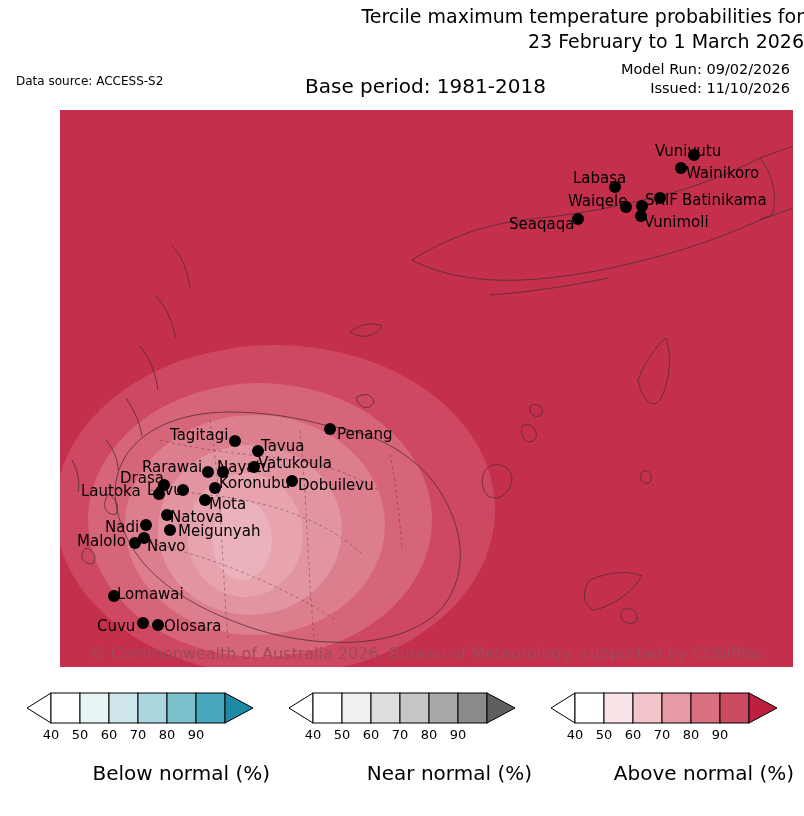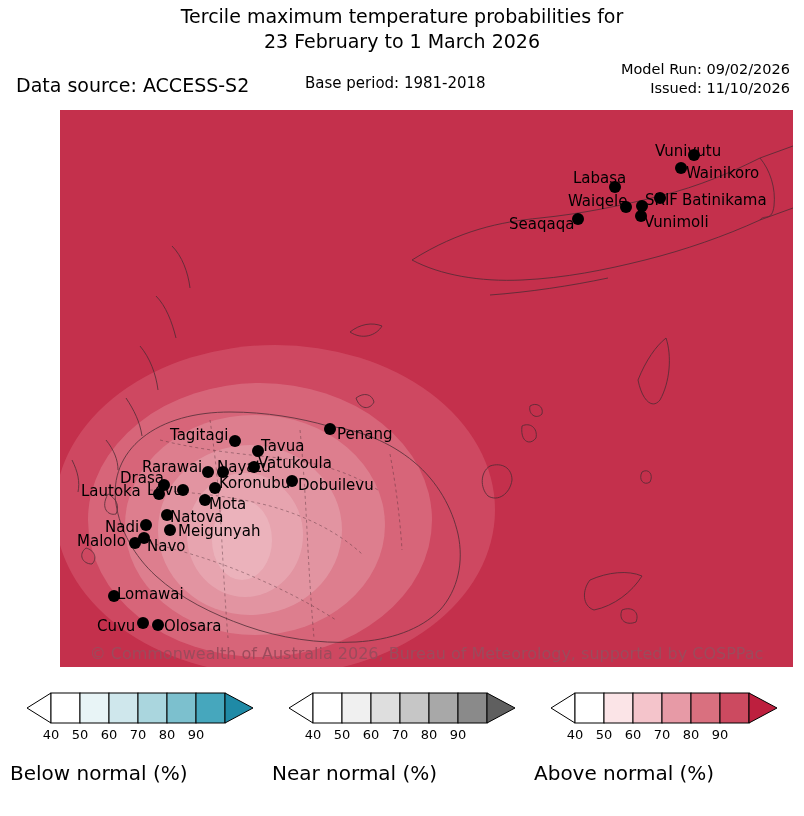--- a/index.html
+++ b/index.html
@@ -9,43 +9,43 @@
   }
   body {
     width: 804px;
     height: 816px;
     font-family: "DejaVu Sans", sans-serif;
     color: #000000;
     position: relative;
     overflow: hidden;
   }
   .title {
-    text-align: center;
+    text-align: right;
     font-size: 19px;
     line-height: 25px;
     margin-top: 4px;
     color: #000;
   }
   .title-line { display: block; }
   .meta-row {
     position: relative;
     height: 44px;
     margin-top: 4px;
   }
   .meta-source {
     position: absolute;
     left: 16px;
     top: 16px;
-    font-size: 19px;
+    font-size: 12px;
   }
   .meta-base {
     position: absolute;
     left: 305px;
     top: 16px;
-    font-size: 15px;
+    font-size: 20px;
   }
   .meta-right {
     position: absolute;
     right: 14px;
     top: 2px;
     text-align: right;
     font-size: 14.5px;
     line-height: 19px;
   }
   .map-wrap {
@@ -71,21 +71,21 @@
   .legends {
     position: absolute;
     left: 0;
     top: 690px;
     width: 804px;
     height: 110px;
   }
   .legend {
     position: absolute;
     width: 260px;
-    text-align: left;
+    text-align: right;
   }
   .legend-1 { left: 10px; }
   .legend-2 { left: 272px; }
   .legend-3 { left: 534px; }
   .legend-bar { display: block; margin: 0 auto; }
   .legend-ticks {
     position: relative;
     height: 18px;
     margin-top: 1px;
   }

